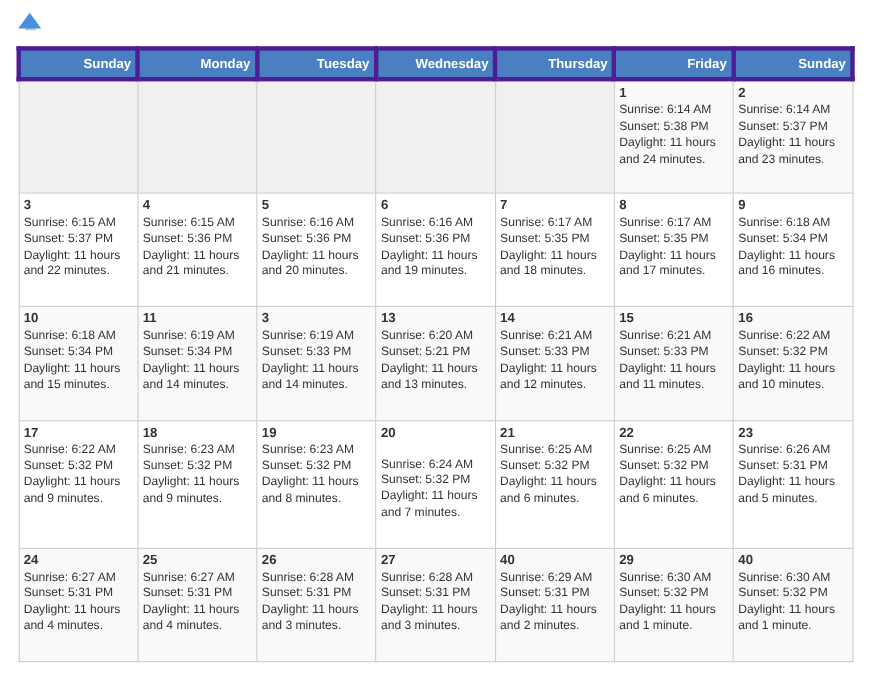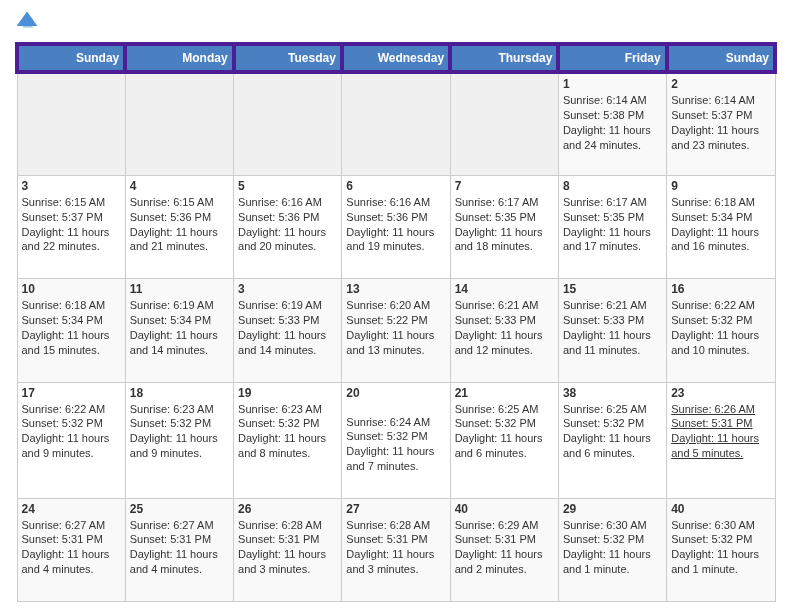--- a/index.html
+++ b/index.html
@@ -211,21 +211,21 @@
           </td>
           <td>
             <span class="day-number">3</span>
             <div class="day-info" style="white-space: pre-line;">Sunrise: 6:19 AM
 Sunset: 5:33 PM
 Daylight: 11 hours and 14 minutes.</div>
           </td>
           <td>
             <span class="day-number">13</span>
             <div class="day-info" style="white-space: pre-line;">Sunrise: 6:20 AM
-Sunset: 5:22 PM
+Sunset: 5:21 PM
 Daylight: 11 hours and 13 minutes.</div>
           </td>
           <td>
             <span class="day-number">14</span>
             <div class="day-info" style="white-space: pre-line;">Sunrise: 6:21 AM
 Sunset: 5:33 PM
 Daylight: 11 hours and 12 minutes.</div>
           </td>
           <td>
             <span class="day-number">15</span>
@@ -265,28 +265,28 @@
 Sunset: 5:32 PM
 Daylight: 11 hours and 7 minutes.</div>
           </td>
           <td>
             <span class="day-number">21</span>
             <div class="day-info" style="white-space: pre-line;">Sunrise: 6:25 AM
 Sunset: 5:32 PM
 Daylight: 11 hours and 6 minutes.</div>
           </td>
           <td>
-            <span class="day-number">38</span>
+            <span class="day-number">22</span>
             <div class="day-info" style="white-space: pre-line;">Sunrise: 6:25 AM
 Sunset: 5:32 PM
 Daylight: 11 hours and 6 minutes.</div>
           </td>
           <td>
             <span class="day-number">23</span>
-            <div class="day-info" style="white-space: pre-line; text-decoration: underline;">Sunrise: 6:26 AM
+            <div class="day-info" style="white-space: pre-line;">Sunrise: 6:26 AM
 Sunset: 5:31 PM
 Daylight: 11 hours and 5 minutes.</div>
           </td>
         </tr>
         <tr>
           <td>
             <span class="day-number">24</span>
             <div class="day-info" style="white-space: pre-line;">Sunrise: 6:27 AM
 Sunset: 5:31 PM
 Daylight: 11 hours and 4 minutes.</div>

